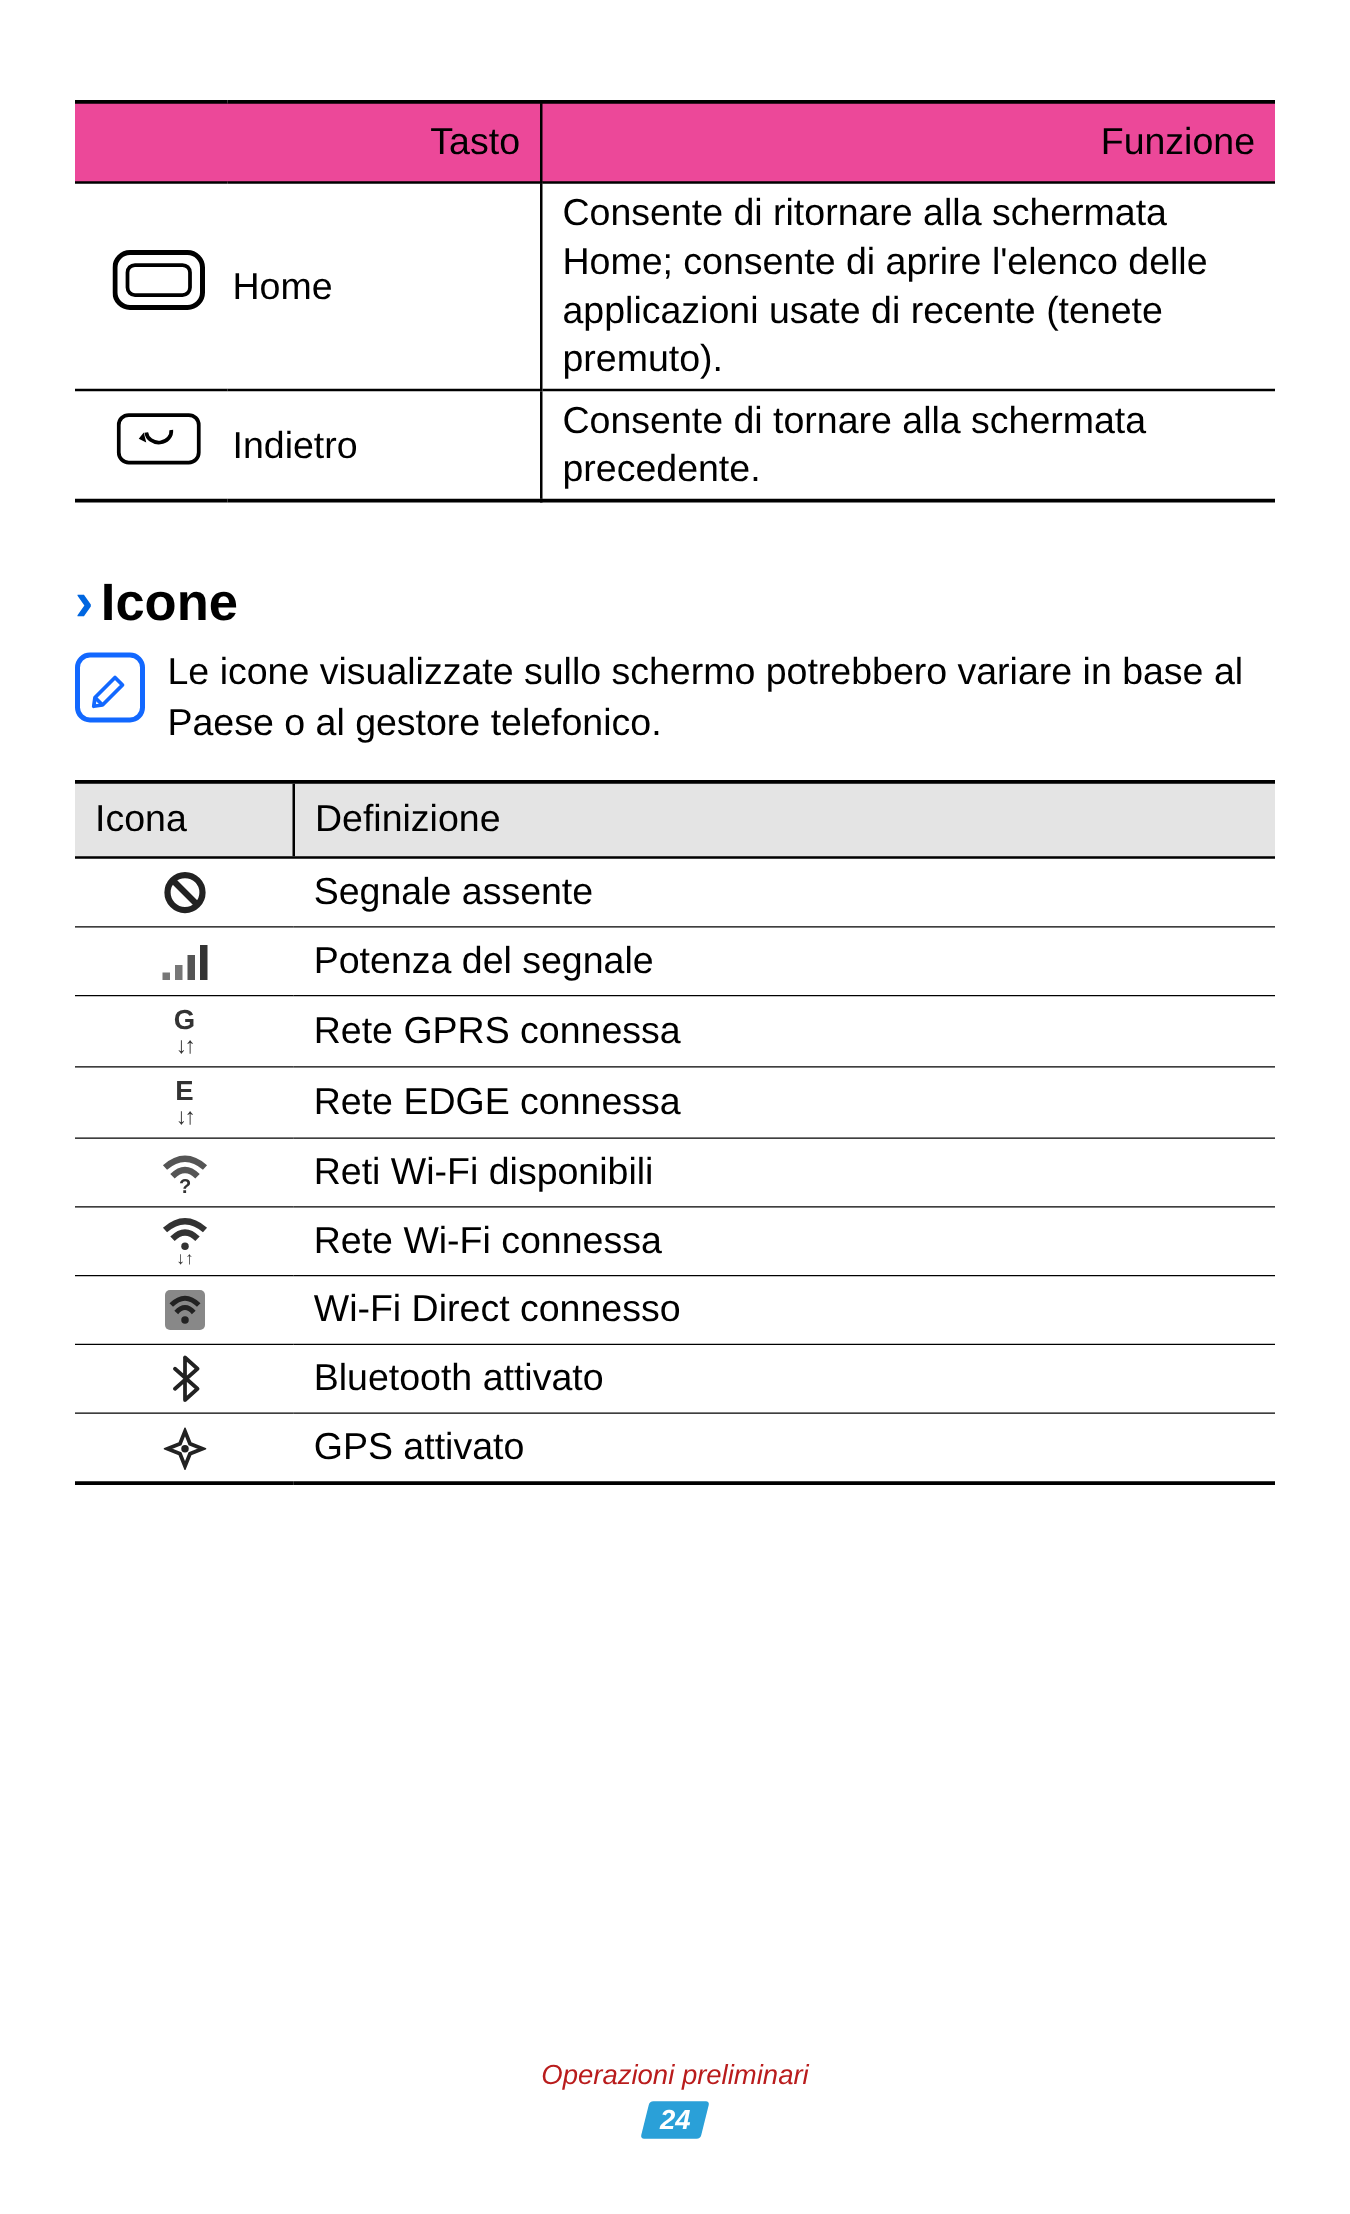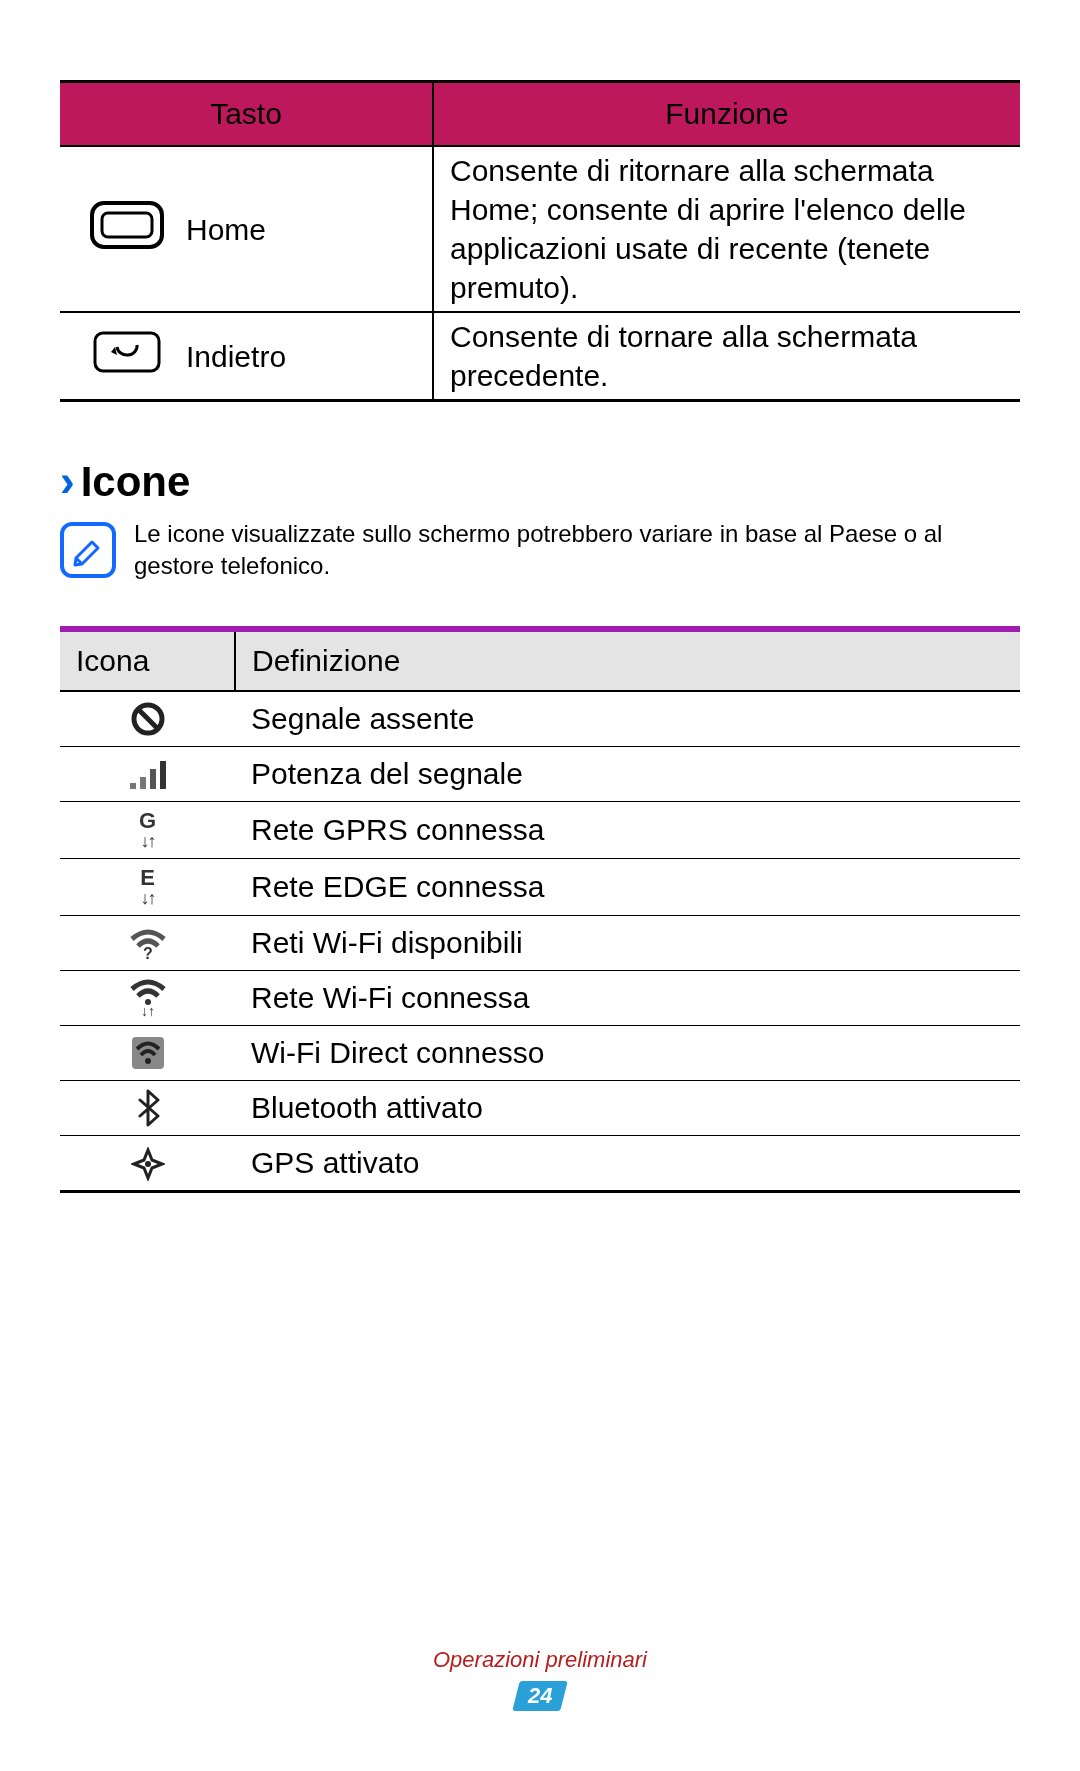--- a/index.html
+++ b/index.html
@@ -19,23 +19,23 @@
   }
   
   .keys-table {
     width: 960px;
     border-collapse: collapse;
     border: 3px solid #000;
     border-left: none;
     border-right: none;
   }
   .keys-table th {
-    background: #be185d;
+    background: #ec4899;
     font-weight: normal;
-    text-align: center;
+    text-align: right;
     font-size: 30px;
     padding: 14px 16px;
     border: 2px solid #000;
     border-left: none;
   }
   .keys-table th:first-child { border-left: none; }
   .keys-table th:last-child { border-right: none; }
   .keys-table td {
     font-size: 30px;
     line-height: 1.3;
@@ -85,30 +85,30 @@
   .note-icon {
     width: 56px; height: 56px;
     border: 4px solid #1268ff;
     border-radius: 12px;
     box-sizing: border-box;
     display:flex; align-items:center; justify-content:center;
     flex: 0 0 56px;
     margin-top: 4px;
   }
   .note-text {
-    font-size: 24px;
+    font-size: 30px;
     line-height: 1.35;
   }
 
   
   .icons-table {
     width: 960px;
     border-collapse: collapse;
-    margin-top: 43px;
-    border-top: 6px solid #a21caf;
+    margin-top: 25px;
+    border-top: 3px solid #a21caf;
     border-bottom: 3px solid #000;
   }
   .icons-table th {
     background: #e4e4e4;
     font-weight: normal;
     text-align: left;
     font-size: 30px;
     padding: 12px 16px;
     border-top: 3px solid #000;
     border-bottom: 2px solid #000;

